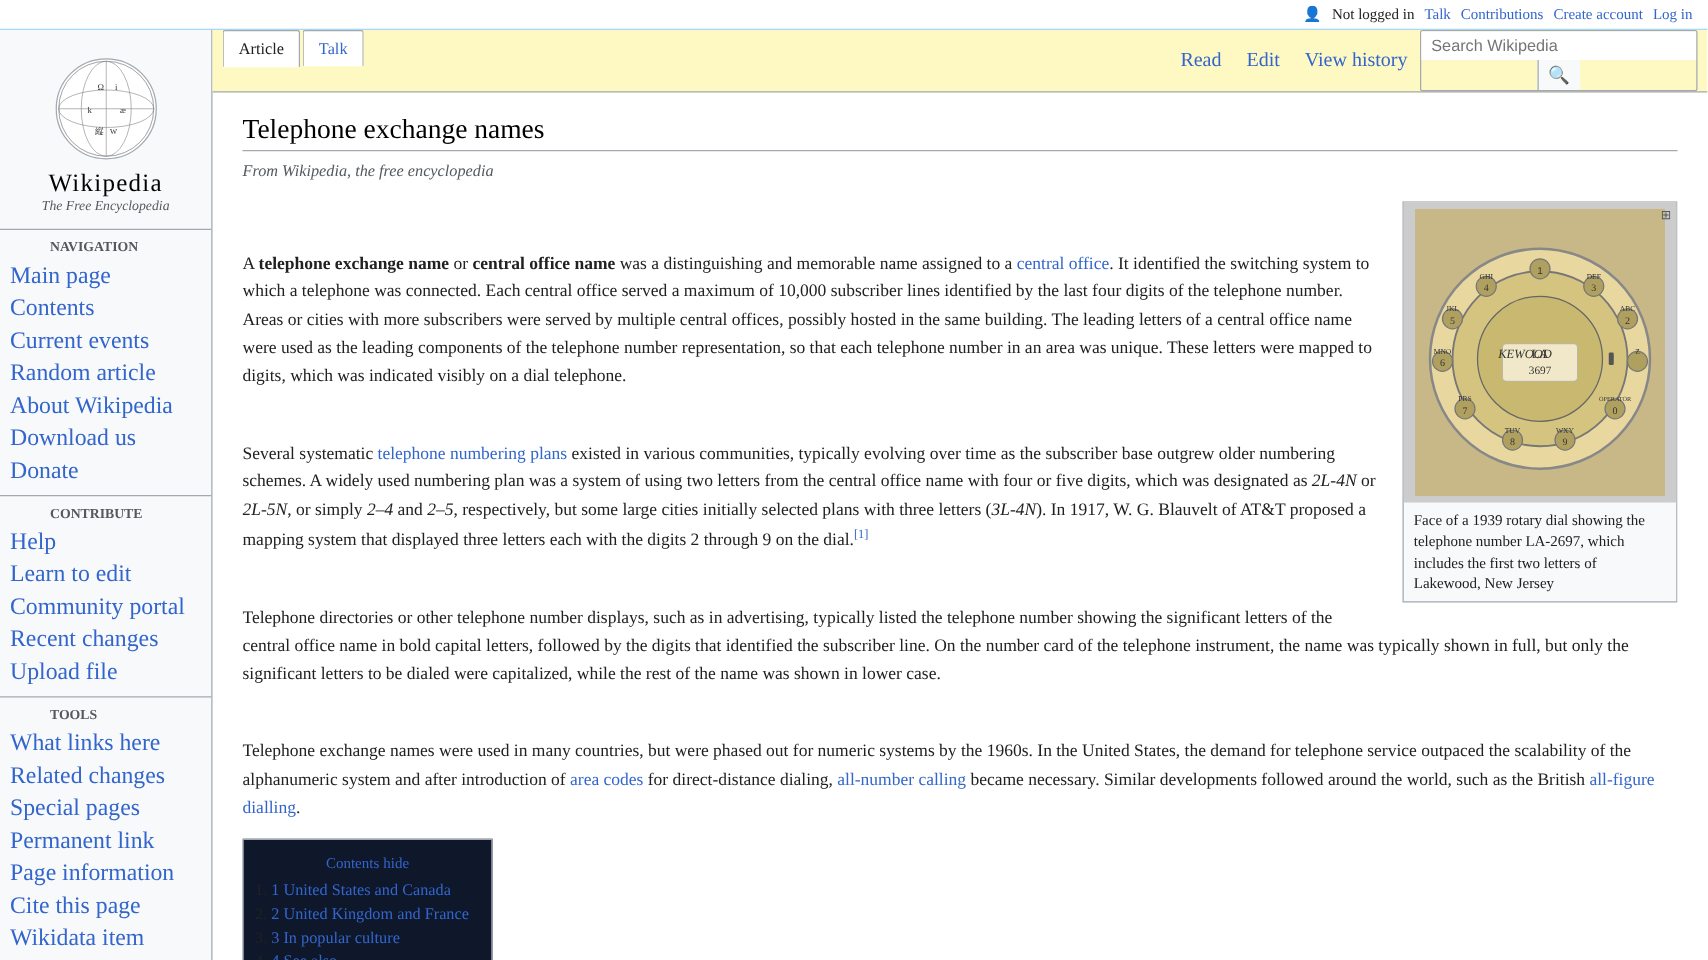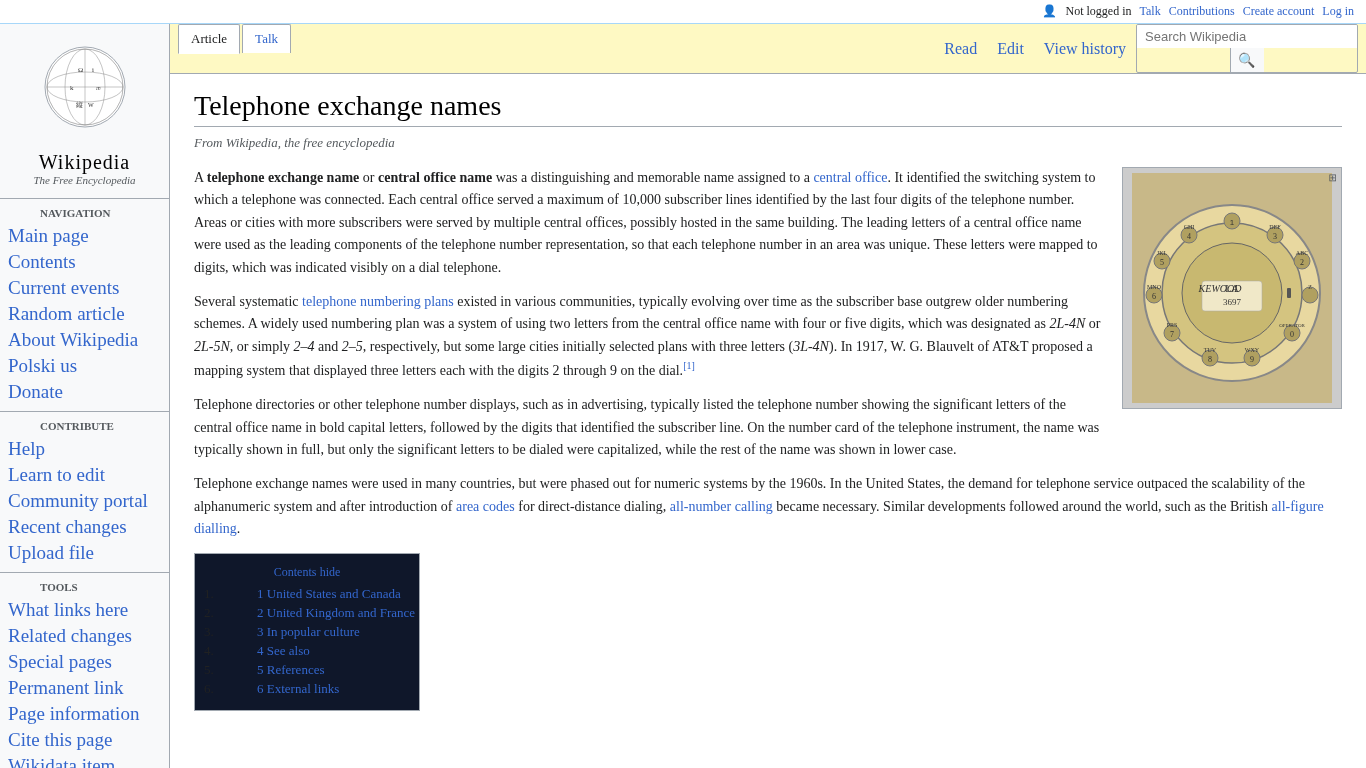--- a/index.html
+++ b/index.html
@@ -34,21 +34,20 @@
     #logo-area {
       text-align: center;
       padding: 10px 8px 6px;
     }
     #logo-area svg { width: 90px; height: 90px; }
     #wiki-title {
       font-family: 'Linux Libertine', Georgia, serif;
       font-size: 20px;
       color: #000;
       letter-spacing: 1px;
-      margin-top: 15px;
     }
     #wiki-subtitle {
       font-size: 11px;
       color: #54595d;
       font-style: italic;
     }
     .sidebar-section { margin-top: 8px; padding: 0 8px; }
     .sidebar-heading {
       font-size: 11px;
       font-weight: bold;
@@ -133,35 +132,35 @@
       color: #54595d;
     }
 
     
     #content {
       padding: 16px 24px;
       max-width: 1200px;
     }
     h1.page-title {
       font-family: 'Linux Libertine', Georgia, serif;
-      font-size: 28px;
+      font-size: 22px;
       font-weight: normal;
       border-bottom: 1px solid #a2a9b1;
       padding-bottom: 4px;
       margin-bottom: 8px;
       color: #000;
     }
     .from-wikipedia {
       font-size: 13px;
       color: #54595d;
       margin-bottom: 16px;
       font-style: italic;
     }
     #article-text { flex: 1; }
-    #article-text p { margin-bottom: 12px; line-height: 1.6; font-size: 14px; }
+    #article-text p { margin-bottom: 12px; line-height: 1.6; font-size: 14px; margin-top: 40px; }
     #article-text b { font-weight: bold; }
     .infobox {
       float: right;
       clear: right;
       margin: 0 0 16px 20px;
       border: 1px solid #a2a9b1;
       background: #f8f9fa;
       font-size: 12px;
       width: 220px;
       min-width: 220px;
@@ -201,21 +200,21 @@
       margin-bottom: 16px;
     }
     .toc-title {
       font-weight: bold;
       text-align: center;
       margin-bottom: 6px;
     }
     .toc-title span { font-weight: normal; color: #3366cc; font-size: 12px; cursor: pointer; }
     .toc ol { padding-left: 18px; }
     .toc li { margin: 3px 0; }
-    .toc a { color: #3366cc; margin-left: 40px; }
+    .toc a { color: #3366cc; }
     .toc .toc-sub { padding-left: 16px; list-style: none; }
     .toc .toc-sub li { margin: 2px 0; }
 
     sup { font-size: 10px; }
     sup a { color: #3366cc; }
 
     
     .languages-section { margin-top: 8px; padding: 0 8px; }
     .lang-gear { font-size: 12px; float: right; cursor: pointer; }
   </style>
@@ -260,21 +259,21 @@
 
     <hr class="sidebar-hr">
 
     <div class="sidebar-section">
       <div class="sidebar-heading">Navigation</div>
       <a class="sidebar-item">Main page</a>
       <a class="sidebar-item">Contents</a>
       <a class="sidebar-item">Current events</a>
       <a class="sidebar-item">Random article</a>
       <a class="sidebar-item">About Wikipedia</a>
-      <a class="sidebar-item">Polski us</a>
+      <a class="sidebar-item">Download us</a>
       <a class="sidebar-item">Donate</a>
     </div>
 
     <hr class="sidebar-hr">
 
     <div class="sidebar-section">
       <div class="sidebar-heading">Contribute</div>
       <a class="sidebar-item">Help</a>
       <a class="sidebar-item">Learn to edit</a>
       <a class="sidebar-item">Community portal</a>
@@ -396,20 +395,21 @@
               <text x="160" y="154" text-anchor="middle" font-size="5" fill="#333">OPERATOR</text>
               <text x="160" y="164" text-anchor="middle" font-size="8" fill="#333">0</text>
 
               <circle cx="178" cy="122" r="8" fill="#b0a060" stroke="#777" stroke-width="1"></circle>
               <text x="178" y="116" text-anchor="middle" font-size="6" fill="#333">Z</text>
               <text x="178" y="126" text-anchor="middle" font-size="8" fill="#333"></text>
 
               <rect x="155" y="115" width="4" height="10" fill="#555" rx="1"></rect>
             </svg>
           </div>
+          <div class="infobox-caption">Face of a 1939 rotary dial showing the telephone number LA-2697, which includes the first two letters of Lakewood, New Jersey</div>
         </div>
 
         <div id="article-text">
           <p>
             A <b>telephone exchange name</b> or <b>central office name</b> was a distinguishing and memorable name assigned to a <a>central office</a>. It identified the switching system to which a telephone was connected. Each central office served a maximum of 10,000 subscriber lines identified by the last four digits of the telephone number. Areas or cities with more subscribers were served by multiple central offices, possibly hosted in the same building. The leading letters of a central office name were used as the leading components of the telephone number representation, so that each telephone number in an area was unique. These letters were mapped to digits, which was indicated visibly on a dial telephone.
           </p>
           <p>
             Several systematic <a>telephone numbering plans</a> existed in various communities, typically evolving over time as the subscriber base outgrew older numbering schemes. A widely used numbering plan was a system of using two letters from the central office name with four or five digits, which was designated as <i>2L-4N</i> or <i>2L-5N</i>, or simply <i>2–4</i> and <i>2–5</i>, respectively, but some large cities initially selected plans with three letters (<i>3L-4N</i>). In 1917, W. G. Blauvelt of AT&amp;T proposed a mapping system that displayed three letters each with the digits 2 through 9 on the dial.<sup><a>[1]</a></sup>
           </p>
           <p>

